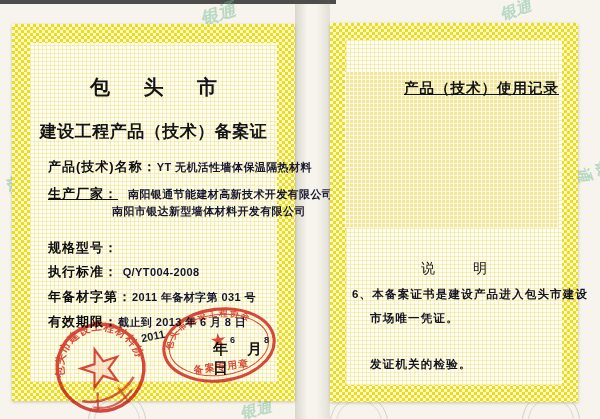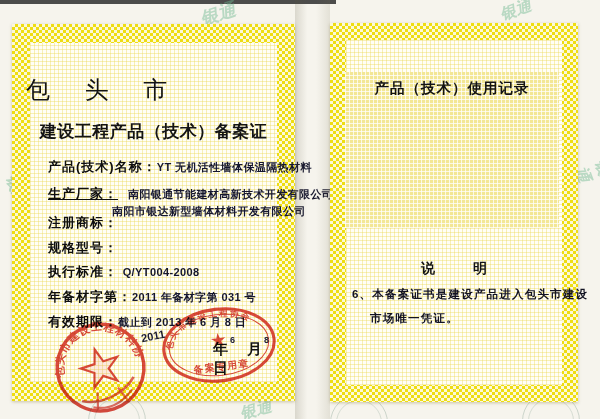--- a/index.html
+++ b/index.html
@@ -28,21 +28,21 @@
       repeating-linear-gradient(90deg,rgba(235,215,80,.38) 0 1px,transparent 1px 4px);
   }
   .page-left{left:12px;top:24px;width:283px;height:377px;}
   .page-left .page-inner{left:18px;top:19px;right:18px;bottom:19px;}
   .page-right{left:330px;top:23px;width:248px;height:379px;}
   .page-right .page-inner{left:16px;top:17px;right:16px;bottom:17px;}
   .fold{position:absolute;left:295px;top:0;width:35px;height:419px;
     background:linear-gradient(90deg,rgba(90,85,60,.18),rgba(255,255,255,0) 35%,rgba(255,255,255,0) 60%,rgba(120,115,85,.15));}
   
   .abs{position:absolute;}
-  .title1{left:0;right:0;top:50px;text-align:left;font-size:24px;font-weight:normal;
+  .title1{left:0;right:0;top:50px;text-align:center;font-size:20px;font-weight:bold;
     letter-spacing:14px;color:#141414;text-indent:14px;}
   .title2{left:0;right:0;top:96px;text-align:center;font-size:17px;font-weight:bold;
     letter-spacing:.5px;color:#141414;}
   .frow{left:36px;font-size:13px;font-weight:bold;color:#0e0e0e;letter-spacing:1px;white-space:nowrap;}
   .fval{font-size:11px;font-weight:bold;color:#15162e;letter-spacing:.4px;white-space:nowrap;}
   .date-year{left:129px;top:306px;font-size:11px;font-weight:bold;color:#1c1c30;
     transform:rotate(-11deg);}
   .date-line{left:158px;top:316px;font-size:15px;font-weight:bold;color:#101010;letter-spacing:2px;padding-left:43px;}
   .date-line .gap{display:inline-block;width:10px;}
   .date-line sup{font-size:9px;font-weight:bold;position:relative;top:-5px;color:#20203a;}
@@ -51,23 +51,23 @@
   .stamp-round{left:36px;top:290px;transform:rotate(-18deg);}
   .stamp-oval{left:148px;top:282px;transform:rotate(-7deg);}
   
   .use-rect{
     position:absolute;left:15px;top:49px;width:214px;height:156px;
     background-color:#f3e795;
     background-image:
       repeating-linear-gradient(0deg,rgba(255,255,255,.75) 0 1px,transparent 1px 4px),
       repeating-linear-gradient(90deg,rgba(255,255,255,.75) 0 1px,transparent 1px 4px);
   }
-  .use-header{margin-top:7px;text-align:center;font-size:14.5px;font-weight:bold;
-    color:#131313;letter-spacing:1px;}
-  .notes-title{left:0;right:0;top:237px;text-align:center;font-size:14px;font-weight:bold;
+  .use-header{margin-top:7px;text-align:right;font-size:14.5px;font-weight:bold;
+    color:#131313;letter-spacing:1px;text-decoration:underline;}
+  .notes-title{left:0;right:0;top:237px;text-align:center;font-size:14px;font-weight:normal;
     letter-spacing:12px;text-indent:12px;color:#131313;}
   .note-line{font-size:11.5px;font-weight:bold;color:#131322;letter-spacing:1.2px;white-space:nowrap;}
   
   .wm-circle{position:absolute;border:1px solid rgba(140,165,150,.4);border-radius:50%;}
   .wm-circle::after{content:"";position:absolute;inset:5px;border:1px solid rgba(140,165,150,.3);border-radius:50%;}
   .wm-text{position:absolute;color:rgba(110,185,145,.45);font-weight:bold;
     font-family:"Liberation Serif","DejaVu Serif",serif;font-style:italic;pointer-events:none;}
 </style>
 </head>
 <body>
@@ -103,23 +103,20 @@
   <div class="abs frow" style="top:134px;">
     <span>产品(技术)名称：</span><span class="fval">YT 无机活性墙体保温隔热材料</span>
   </div>
 
   <div class="abs frow" style="top:161px;text-decoration:underline;">
     <span>生产厂家：</span>
   </div>
   <div class="abs fval" style="left:116px;top:163px;">南阳银通节能建材高新技术开发有限公司</div>
   <div class="abs fval" style="left:100px;top:180px;">南阳市银达新型墙体材料开发有限公司</div>
 
-  <div class="abs frow" style="top:190px;">
-    <span>注册商标：</span>
-  </div>
 
   <div class="abs frow" style="top:215px;">
     <span>规格型号：</span>
   </div>
 
   <div class="abs frow" style="top:239px;">
     <span>执行标准：</span>&nbsp;<span class="fval">Q/YT004-2008</span>
   </div>
 
   <div class="abs frow" style="top:264px;">
@@ -167,15 +164,16 @@
 <div class="page page-right">
   <div class="page-inner"></div>
 
   <div class="use-rect">
     <div class="use-header">产品（技术）使用记录</div>
   </div>
 
   <div class="abs notes-title">说　明</div>
   <div class="abs note-line" style="left:22px;top:264px;">6、本备案证书是建设产品进入包头市建设</div>
   <div class="abs note-line" style="left:40px;top:288px;">市场唯一凭证。</div>
+  <div class="abs note-line" style="left:40px;top:334px;">发证机关的检验。</div>
 </div>
 
 <div class="fold"></div>
 
 </body></html>

